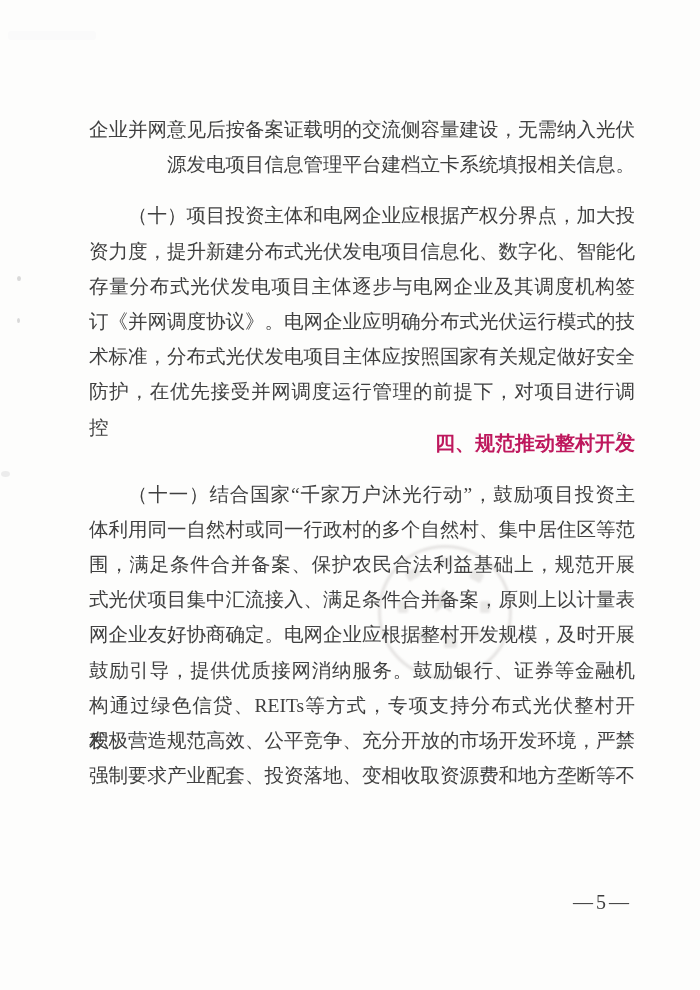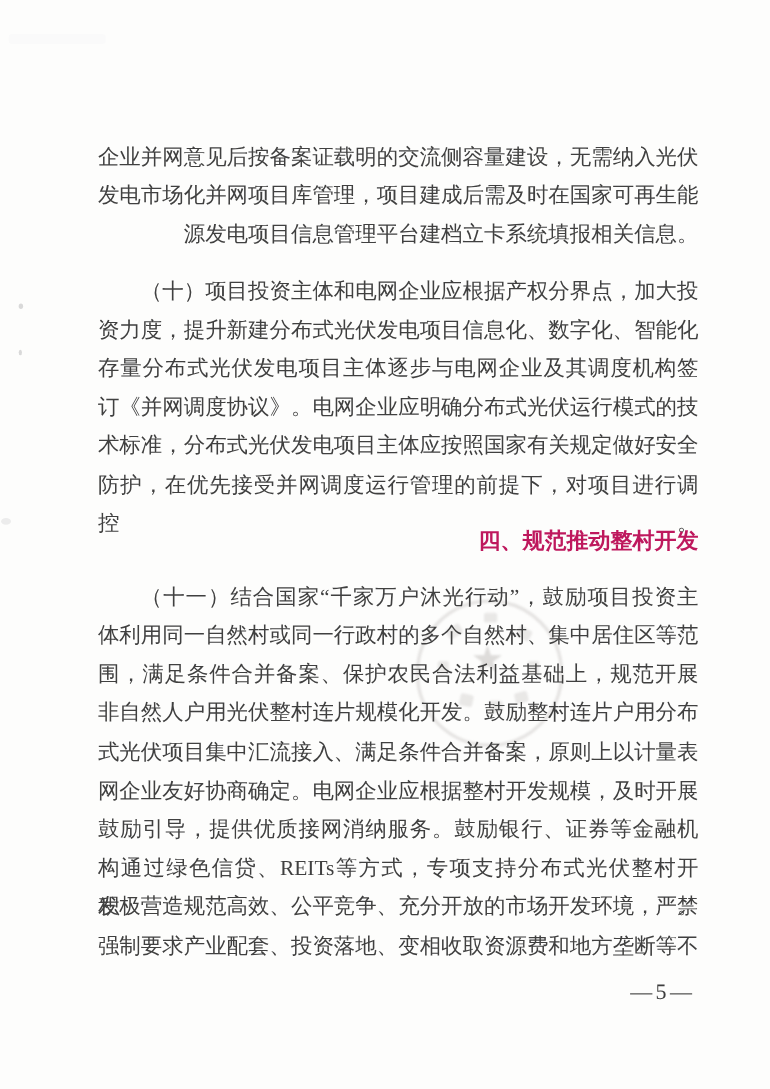--- a/index.html
+++ b/index.html
@@ -55,21 +55,21 @@
   .sm4 { left: 40px;  top: 86px;  width: 12px; height: 11px; transform: rotate(12deg); }
   .sm5 { left: 66px;  top: 92px;  width: 13px; height: 11px; }
   .sm6 { left: 90px;  top: 84px;  width: 12px; height: 10px; transform: rotate(-14deg); }
   .sm7 { left: 20px;  top: 56px;  width: 10px; height: 12px; }
   .sm8 { left: 102px; top: 56px;  width: 10px; height: 12px; }
 
   
   .text-block {
     position: absolute;
     left: 89px;
-    top: 126px;
+    top: 112px;
     width: 546px;
     z-index: 2;
     font-size: 19.5px;
     color: #404040;
     letter-spacing: 0;
   }
   .line {
     height: 35.2px;
     line-height: 35.2px;
     text-align: right;
@@ -126,33 +126,31 @@
     <span class="seal-mark sm3"></span>
     <span class="seal-mark sm4"></span>
     <span class="seal-mark sm5"></span>
     <span class="seal-mark sm6"></span>
     <span class="seal-mark sm7"></span>
     <span class="seal-mark sm8"></span>
   </div>
 
   <div class="text-block" id="text-block">
       <div class="line fill">企业并网意见后按备案证载明的交流侧容量建设，无需纳入光伏</div>
-      <div class="line fill">发电市场化并网项目库管理，项目建成后需及时在国家可再生能</div>
       <div class="line">源发电项目信息管理平台建档立卡系统填报相关信息。</div>
       <div class="line indent fill">（十）项目投资主体和电网企业应根据产权分界点，加大投</div>
       <div class="line fill">资力度，提升新建分布式光伏发电项目信息化、数字化、智能化</div>
       <div class="line fill">存量分布式光伏发电项目主体逐步与电网企业及其调度机构签</div>
       <div class="line fill">订《并网调度协议》。电网企业应明确分布式光伏运行模式的技</div>
       <div class="line fill">术标准，分布式光伏发电项目主体应按照国家有关规定做好安全</div>
       <div class="line fill">防护，在优先接受并网调度运行管理的前提下，对项目进行调控。</div>
       <div class="line indent heading">四、规范推动整村开发</div>
       <div class="line indent fill">（十一）结合国家“千家万户沐光行动”，鼓励项目投资主</div>
       <div class="line fill">体利用同一自然村或同一行政村的多个自然村、集中居住区等范</div>
       <div class="line fill">围，满足条件合并备案、保护农民合法利益基础上，规范开展</div>
-      <div class="line fill">非自然人户用光伏整村连片规模化开发。鼓励整村连片户用分布</div>
       <div class="line fill">式光伏项目集中汇流接入、满足条件合并备案，原则上以计量表</div>
       <div class="line fill">网企业友好协商确定。电网企业应根据整村开发规模，及时开展</div>
       <div class="line fill">鼓励引导，提供优质接网消纳服务。鼓励银行、证券等金融机</div>
       <div class="line fill">构通过绿色信贷、REITs等方式，专项支持分布式光伏整村开发。</div>
       <div class="line fill">积极营造规范高效、公平竞争、充分开放的市场开发环境，严禁</div>
       <div class="line fill">强制要求产业配套、投资落地、变相收取资源费和地方垄断等不</div>
     </div>
 
   <div class="page-number">—5—</div>
 

